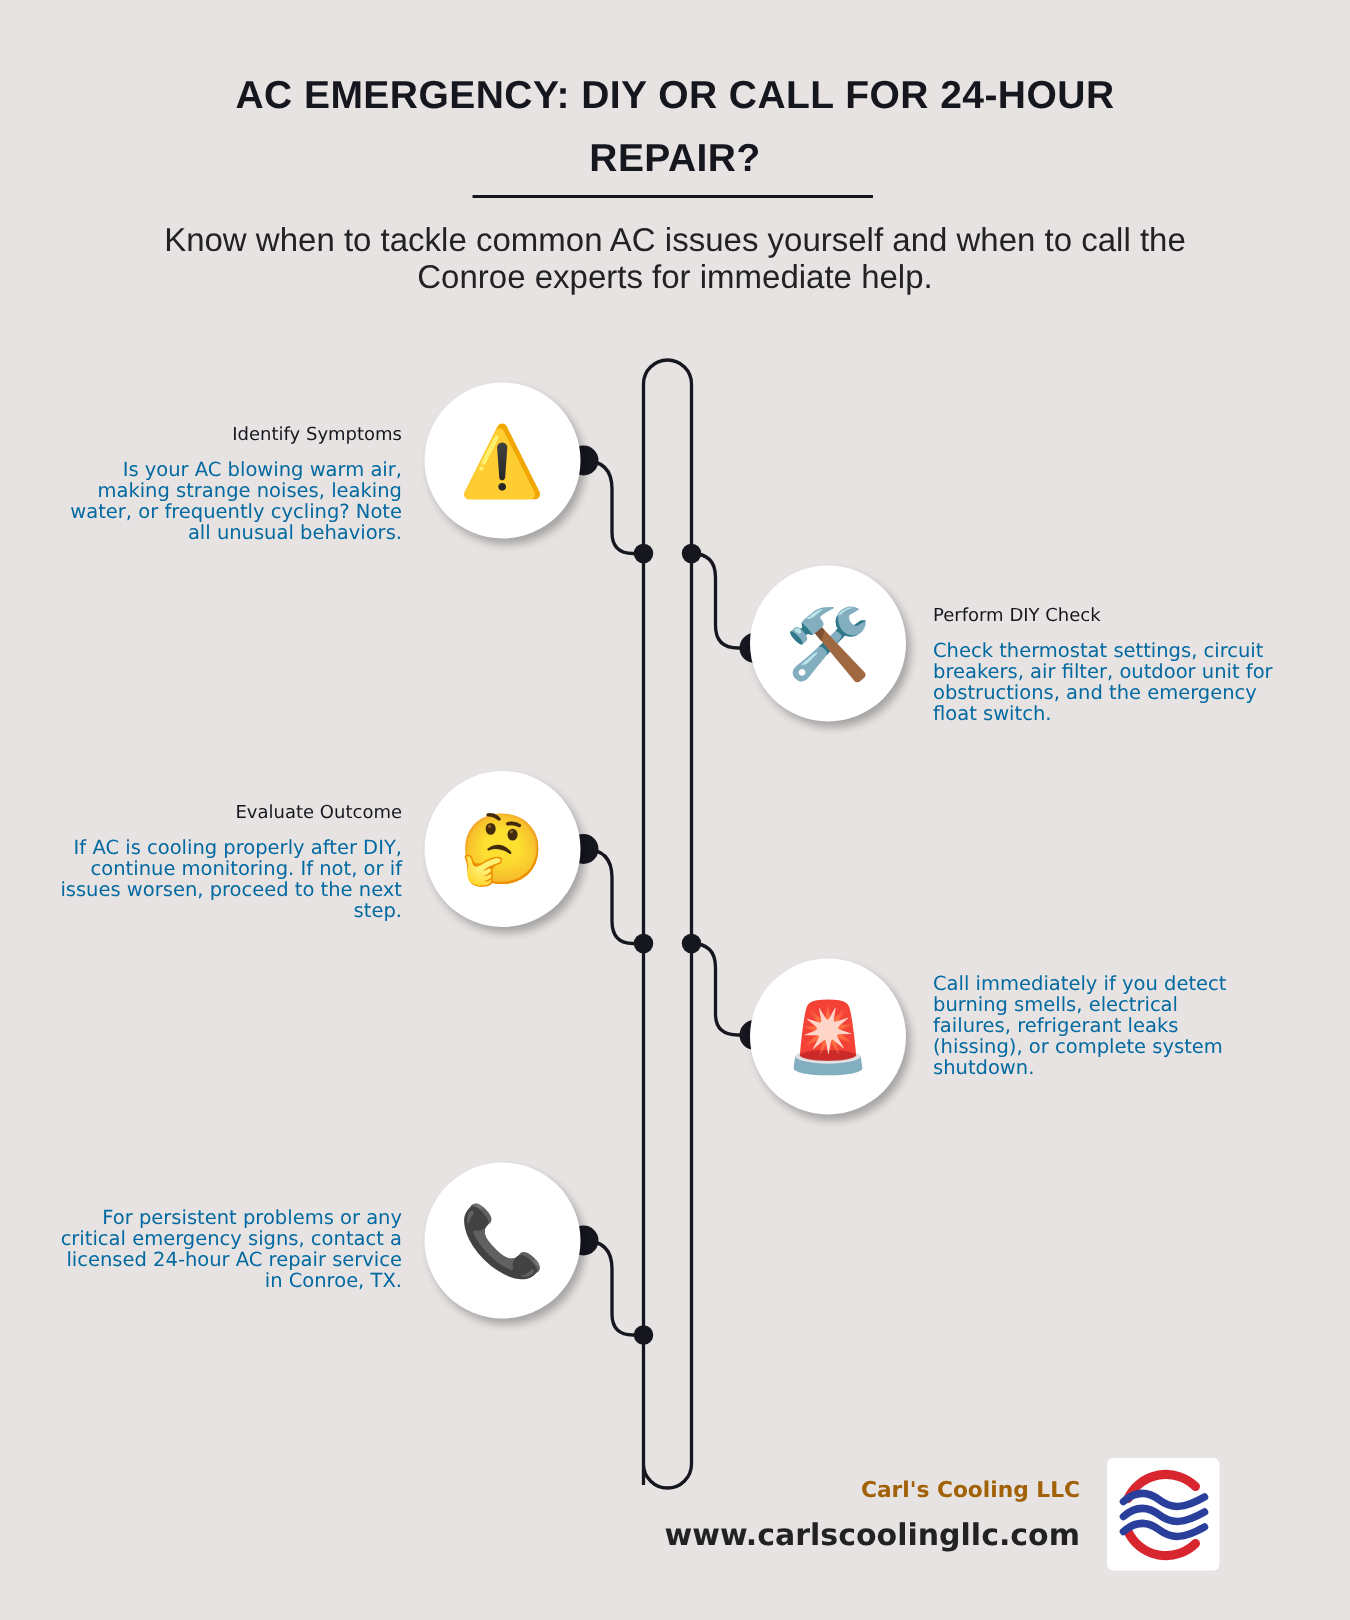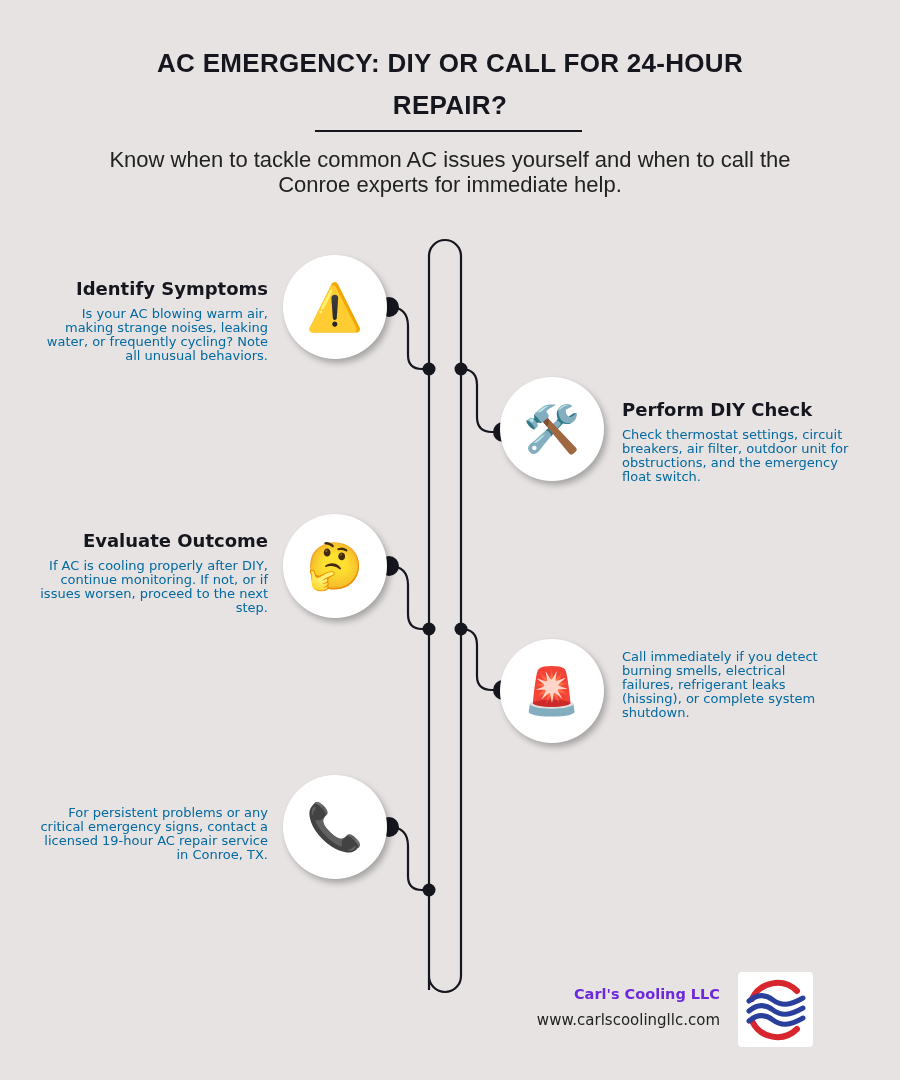--- a/index.html
+++ b/index.html
@@ -34,36 +34,36 @@
     background: #fff;
     box-shadow: 3px 4px 6px rgba(0,0,0,0.28);
     display: flex; align-items: center; justify-content: center;
     font-size: 46px; line-height: 1;
   }
   .step-text { position: absolute; width: 230px; }
   .step-text.left { text-align: right; }
   .step-text.right { text-align: left; }
   .step-title {
     font-family: "DejaVu Sans", sans-serif;
-    font-weight: 700; font-size: 18px; line-height: 18px; color: #16161f;
+    font-weight: 400; font-size: 12px; line-height: 18px; color: #16161f;
     margin-bottom: 9px;
   }
   .step-desc {
     font-family: "DejaVu Sans", sans-serif;
     font-size: 13px; line-height: 14px; color: #0369a1;
   }
   .brand-name {
     position: absolute; right: 180px; top: 986px;
     font-family: "DejaVu Sans", sans-serif;
-    font-weight: 700; font-size: 14.5px; color: #6d28d9;
+    font-weight: 700; font-size: 14.5px; color: #a16207;
   }
   .brand-url {
     position: absolute; right: 180px; top: 1011px;
     font-family: "DejaVu Sans", sans-serif;
-    font-size: 15px; color: #222;
+    font-size: 20px; color: #222; font-weight: bold;
   }
   .logo-box {
     position: absolute; left: 738px; top: 972px; width: 75px; height: 75px;
     background: #fff; border-radius: 4px;
     display: flex; align-items: center; justify-content: center;
   }
 </style>
 </head>
 <body>
 
@@ -128,21 +128,21 @@
   <span>🚨</span>
 </div>
 <div class="step-text right" style="left:622px; top:650px; width:215px;">
   <div class="step-desc">Call immediately if you detect burning smells, electrical failures, refrigerant leaks (hissing), or complete system shutdown.</div>
 </div>
 
 <div class="circle" style="left:283px; top:775px;">
   <span>📞</span>
 </div>
 <div class="step-text left" style="left:38px; top:806px;">
-  <div class="step-desc">For persistent problems or any critical emergency signs, contact a licensed 19-hour AC repair service in Conroe, TX.</div>
+  <div class="step-desc">For persistent problems or any critical emergency signs, contact a licensed 24-hour AC repair service in Conroe, TX.</div>
 </div>
 
 <div class="brand-name">Carl's Cooling LLC</div>
 <div class="brand-url">www.carlscoolingllc.com</div>
 <div class="logo-box">
   <svg width="66" height="66" viewBox="0 0 66 66">
     <path d="M54,14 A28,28 0 0 0 9,22" fill="none" stroke="#d8262e" stroke-width="6" stroke-linecap="round"></path>
     <path d="M9,44 A28,28 0 0 0 54,52" fill="none" stroke="#d8262e" stroke-width="6" stroke-linecap="round"></path>
     <path d="M6,24 C14,17 22,17 30,23 C38,29 46,29 60,21" fill="none" stroke="#2a3f9c" stroke-width="5" stroke-linecap="round"></path>
     <path d="M6,34 C14,27 22,27 30,33 C38,39 46,39 60,31" fill="none" stroke="#2a3f9c" stroke-width="5" stroke-linecap="round"></path>

